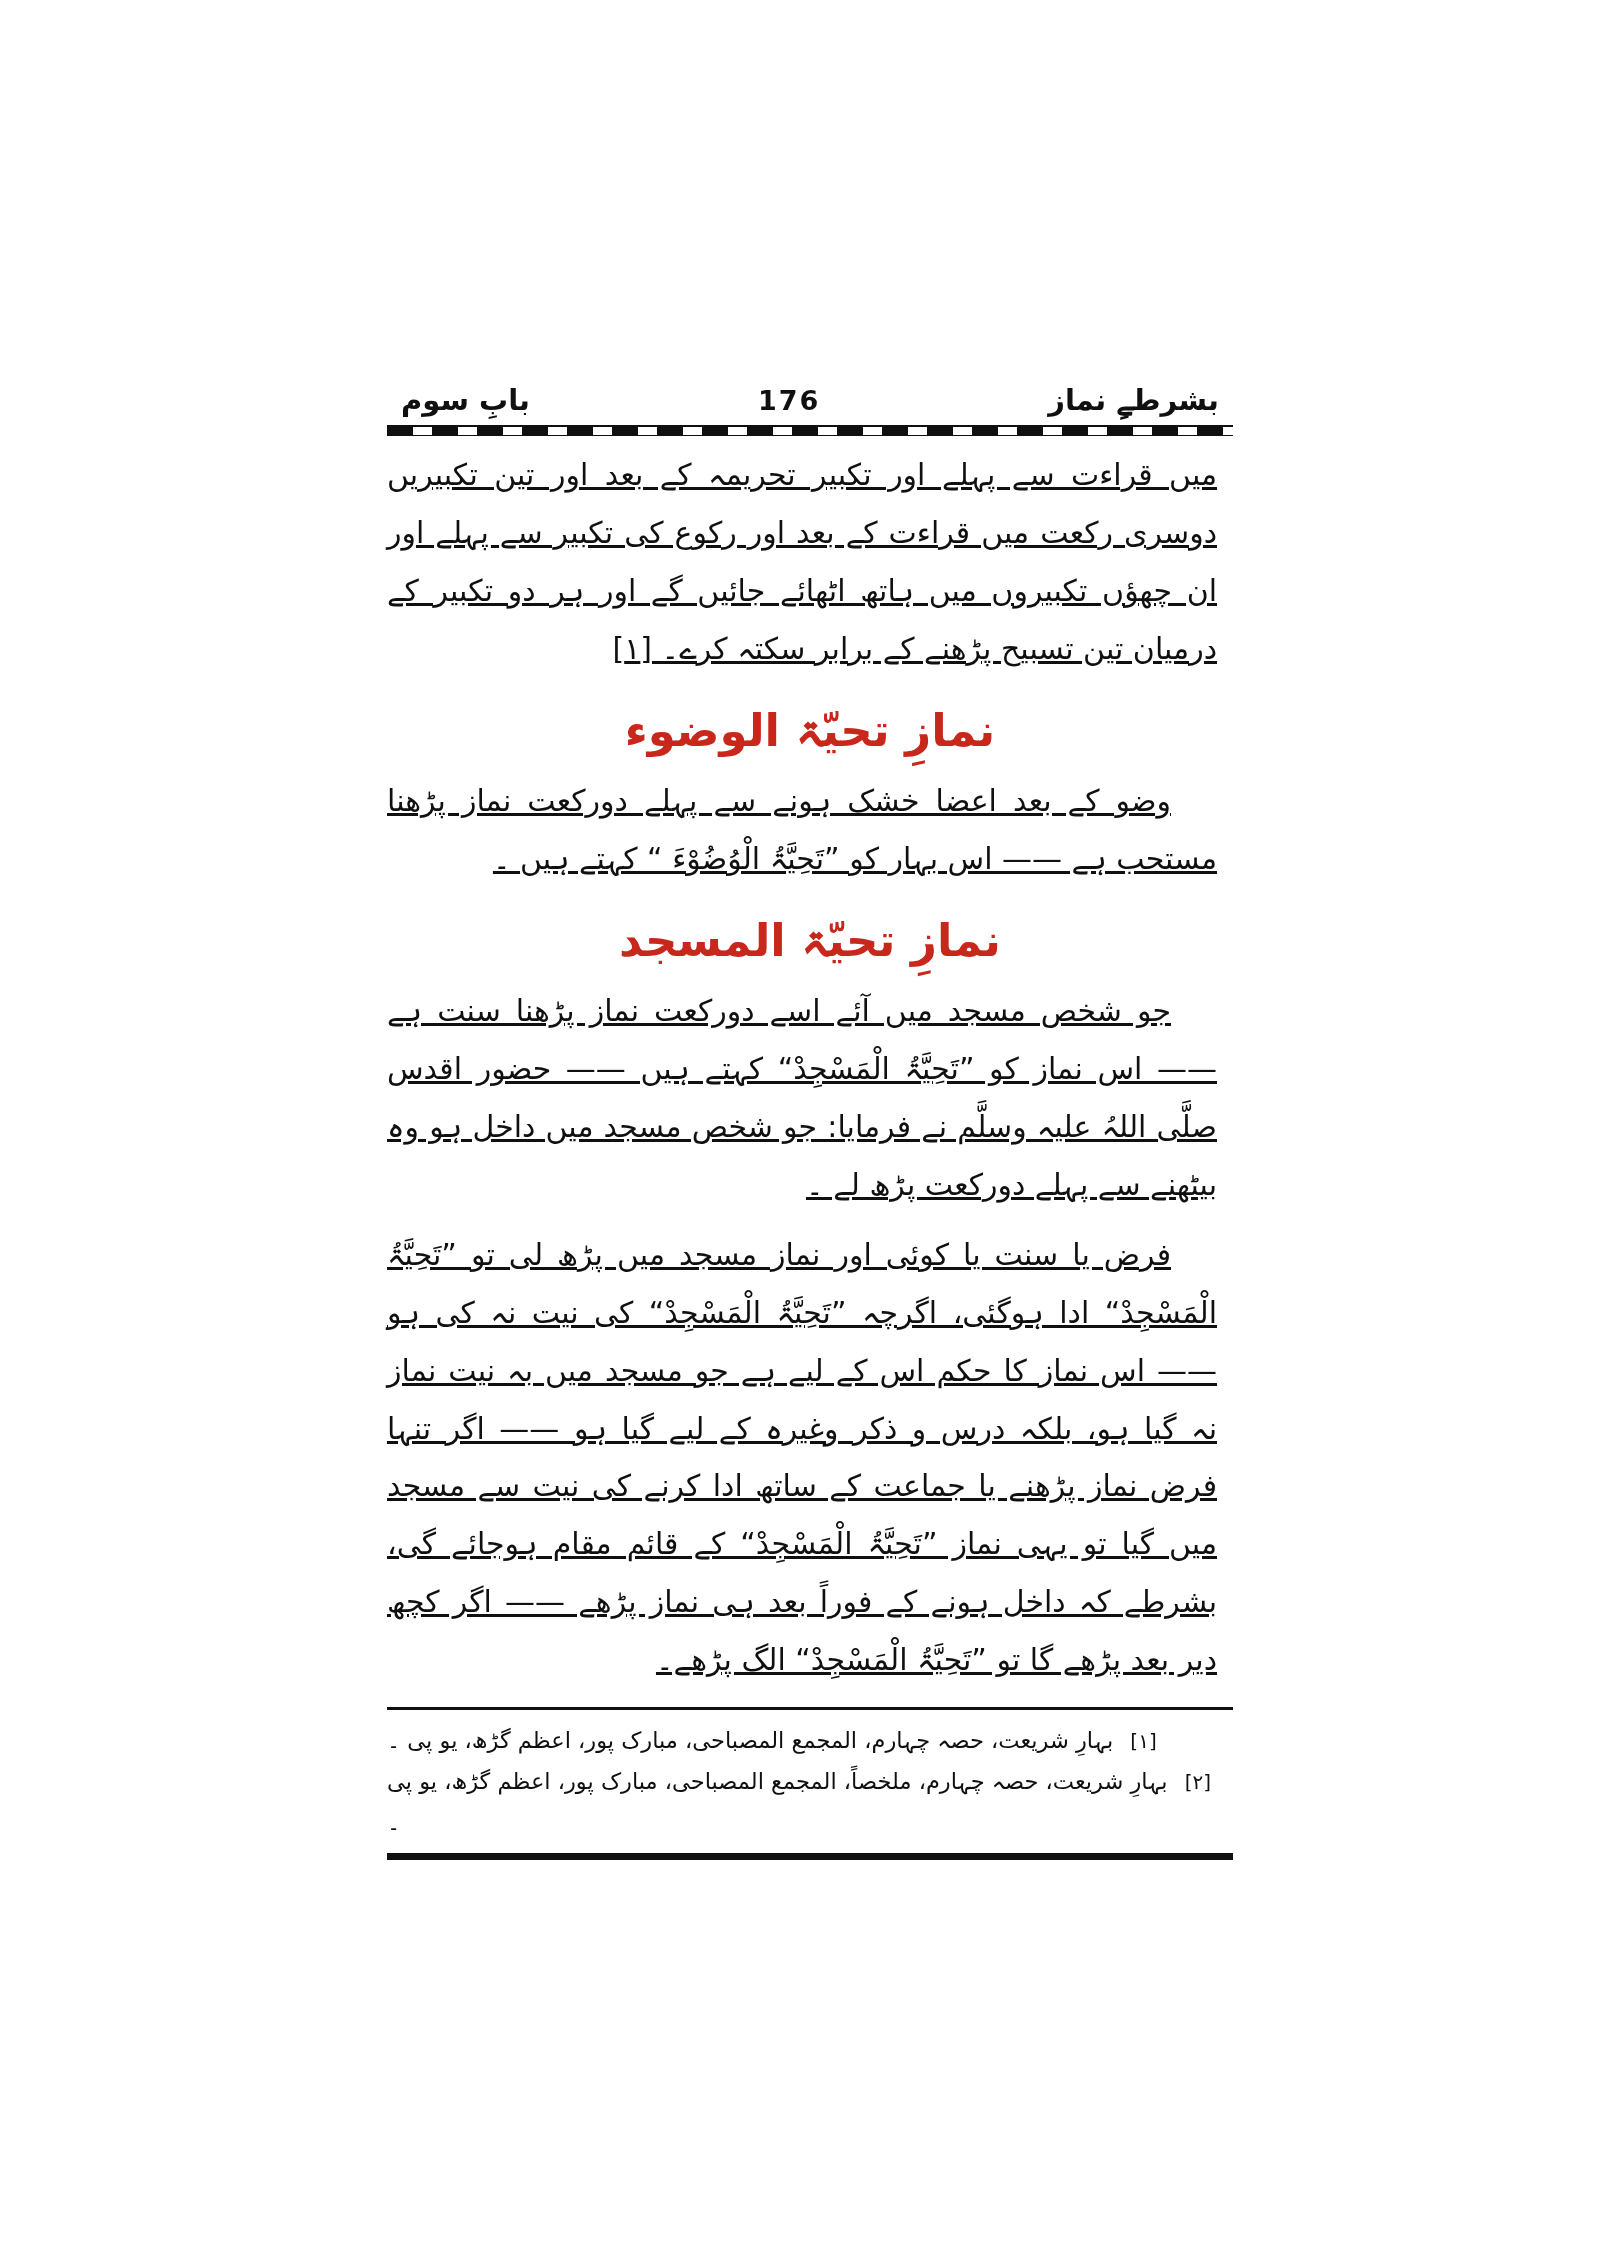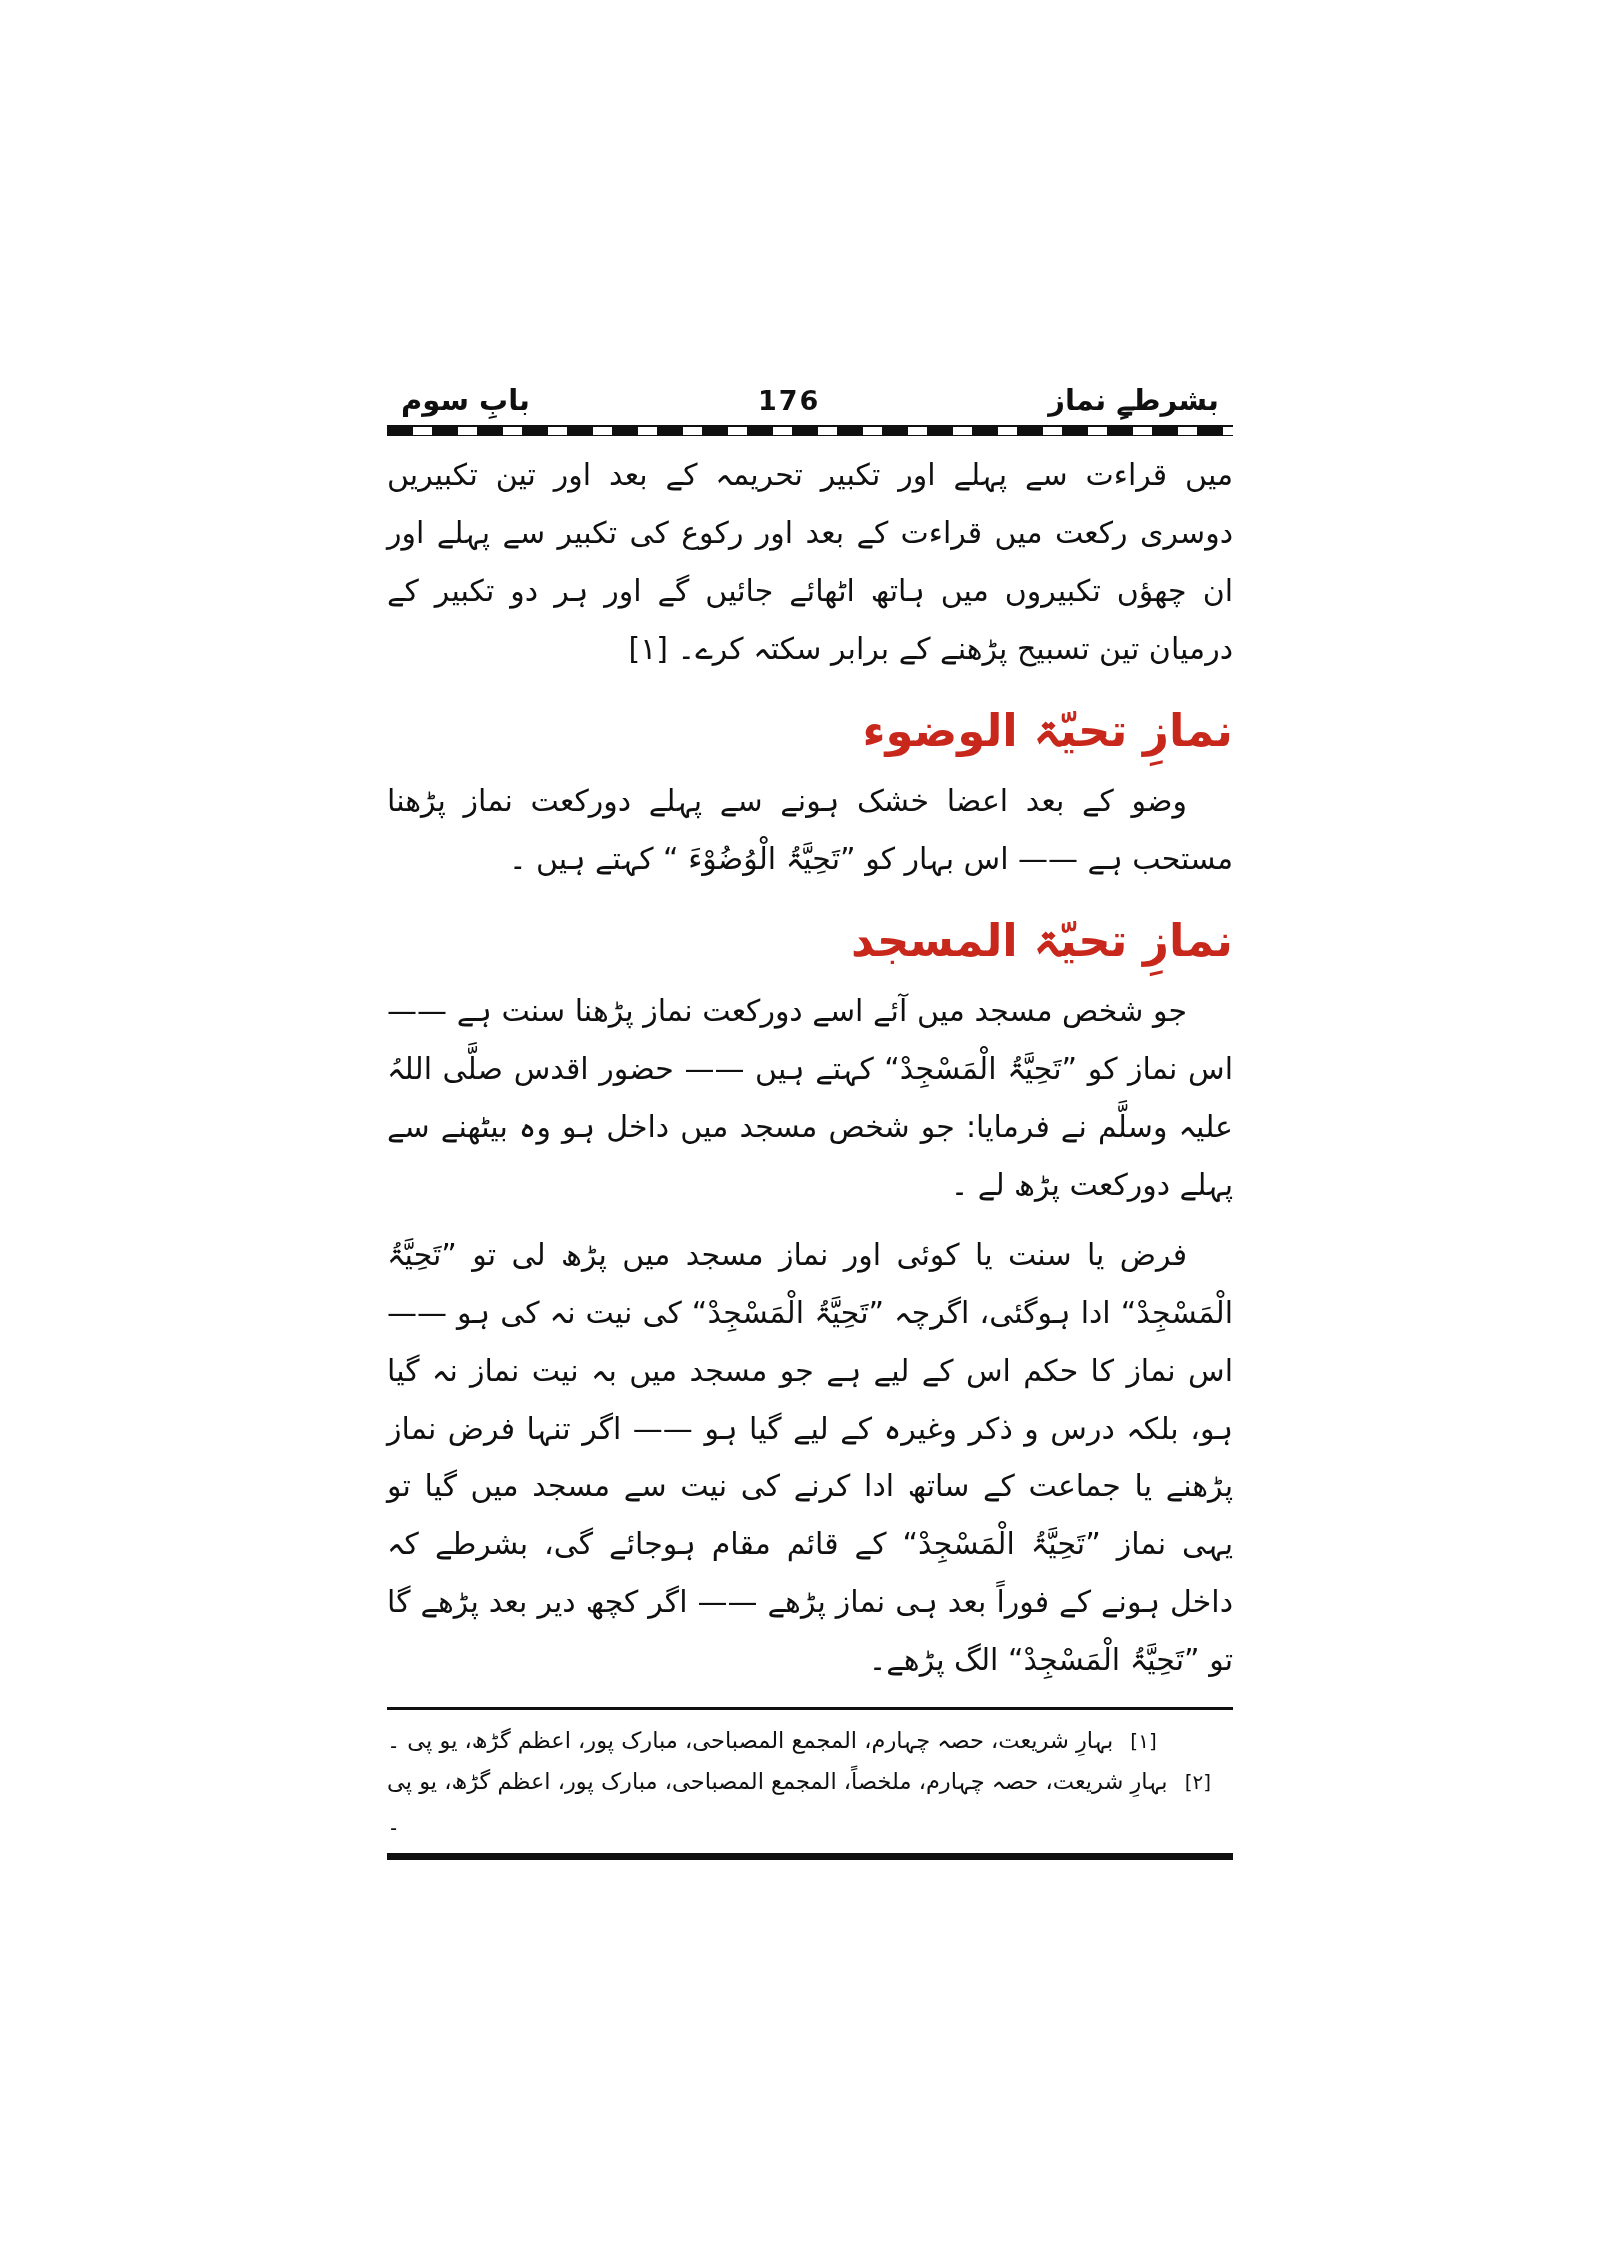--- a/index.html
+++ b/index.html
@@ -32,27 +32,28 @@
     height:8px;
     border-top:2px solid #101010;
     border-bottom:1px solid #101010;
     background:repeating-linear-gradient(90deg,#101010 0 26px,#ffffff 26px 45px);
   }
   .para{
     font-size:30px;
     line-height:1.93;
     text-align:justify;
     text-indent:46px;
-    margin:12px 0 0 0;
+    margin:12px 16px 0 0;
+    text-decoration:underline;
   }
   .para.flush{text-indent:0;margin-top:10px;}
   .heading{
     font-size:45px;
     font-weight:bold;
-    text-align:right;
+    text-align:center;
     color:#c8271b;
     margin:24px 0 10px 0;
     line-height:1.3;
   }
   .footnote-sep{
     height:3px;
     background:#101010;
     margin-top:18px;
   }
   .footnotes{

